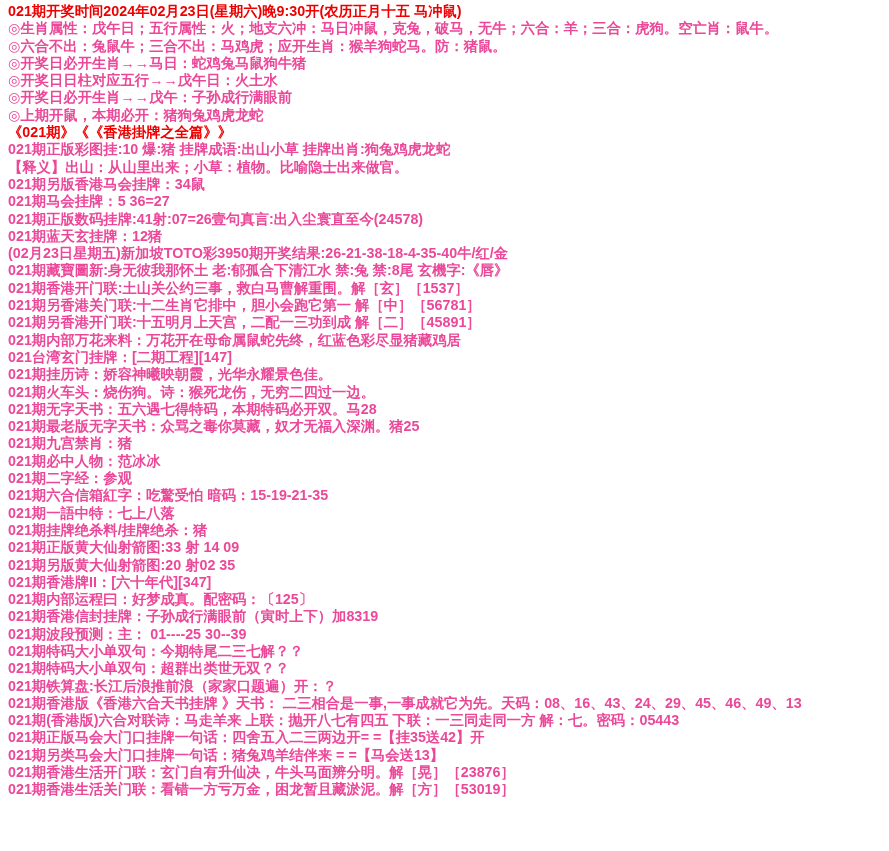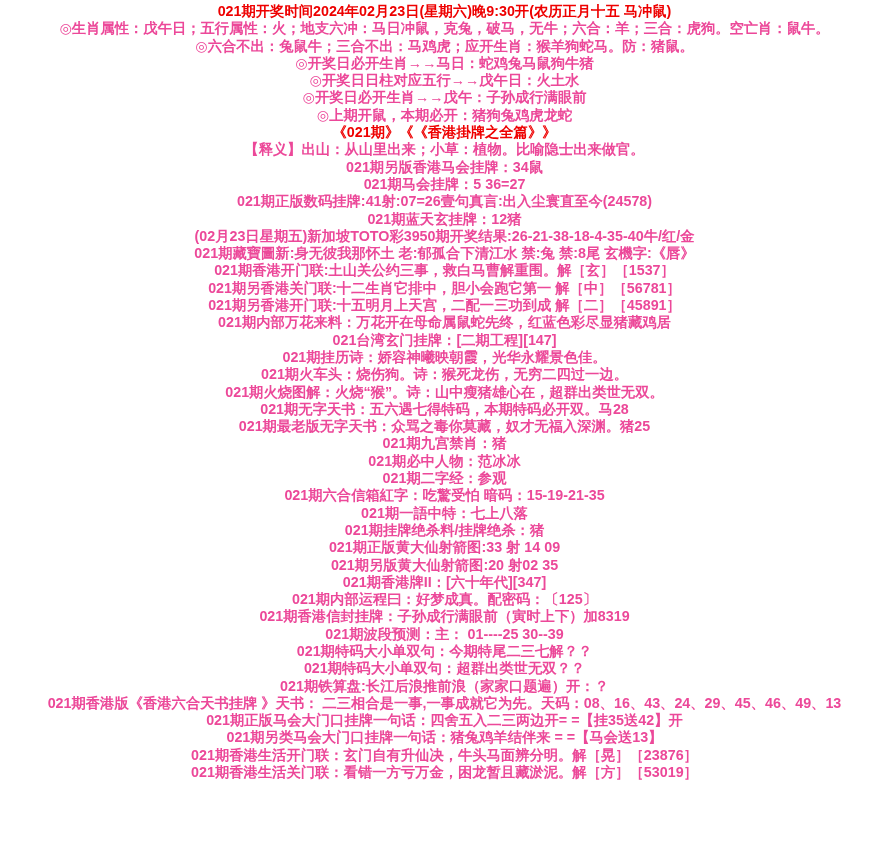--- a/index.html
+++ b/index.html
@@ -2,21 +2,20 @@
 <html><head>
 <meta charset="utf-8">
 <style>
   html,body{margin:0;padding:0;background:#ffffff;}
   .page{
     width:889px;height:851px;
     box-sizing:border-box;
     padding:3px 8px 0 8px;
     overflow:hidden;
     background:#ffffff;
-    text-align:center;
   }
   .line{
     font-family:"Liberation Sans","DejaVu Sans",sans-serif;
     font-weight:700;
     font-size:14.3px;
     line-height:17.3px;
     height:17.3px;
     white-space:nowrap;
     overflow:hidden;
     color:#ec4899;
@@ -30,51 +29,52 @@
 <main class="page">
   <div id="lines">
       <div class="line red">021期开奖时间2024年02月23日(星期六)晚9:30开(农历正月十五 马冲鼠)</div>
       <div class="line">◎生肖属性：戊午日；五行属性：火；地支六冲：马日冲鼠，克兔，破马，无牛；六合：羊；三合：虎狗。空亡肖：鼠牛。</div>
       <div class="line">◎六合不出：兔鼠牛；三合不出：马鸡虎；应开生肖：猴羊狗蛇马。防：猪鼠。</div>
       <div class="line">◎开奖日必开生肖→→马日：蛇鸡兔马鼠狗牛猪</div>
       <div class="line">◎开奖日日柱对应五行→→戊午日：火土水</div>
       <div class="line">◎开奖日必开生肖→→戊午：子孙成行满眼前</div>
       <div class="line">◎上期开鼠，本期必开：猪狗兔鸡虎龙蛇</div>
       <div class="line red">《021期》《《香港掛牌之全篇》》</div>
+      <div class="line">021期正版彩图挂:10 爆:猪 挂牌成语:出山小草 挂牌出肖:狗兔鸡虎龙蛇</div>
       <div class="line">【释义】出山：从山里出来；小草：植物。比喻隐士出来做官。</div>
       <div class="line">021期另版香港马会挂牌：34鼠</div>
       <div class="line">021期马会挂牌：5 36=27</div>
       <div class="line">021期正版数码挂牌:41射:07=26壹句真言:出入尘寰直至今(24578)</div>
       <div class="line">021期蓝天玄挂牌：12猪</div>
       <div class="line">(02月23日星期五)新加坡TOTO彩3950期开奖结果:26-21-38-18-4-35-40牛/红/金</div>
       <div class="line">021期藏寶圖新:身无彼我那怀土 老:郁孤合下清江水 禁:兔 禁:8尾 玄機字:《唇》</div>
       <div class="line">021期香港开门联:土山关公约三事，救白马曹解重围。解［玄］［1537］</div>
       <div class="line">021期另香港关门联:十二生肖它排中，胆小会跑它第一 解［中］［56781］</div>
       <div class="line">021期另香港开门联:十五明月上天宫，二配一三功到成 解［二］［45891］</div>
       <div class="line">021期内部万花来料：万花开在母命属鼠蛇先终，红蓝色彩尽显猪藏鸡居</div>
       <div class="line">021台湾玄门挂牌：[二期工程][147]</div>
       <div class="line">021期挂历诗：娇容神曦映朝霞，光华永耀景色佳。</div>
       <div class="line">021期火车头：烧伤狗。诗：猴死龙伤，无穷二四过一边。</div>
-      <div class="line">021期火烧图解：火烧“猴”。诗：山中瘦猪雄心在，超群出类世无双。</div>
       <div class="line">021期无字天书：五六遇七得特码，本期特码必开双。马28</div>
       <div class="line">021期最老版无字天书：众骂之毒你莫藏，奴才无福入深渊。猪25</div>
       <div class="line">021期九宫禁肖：猪</div>
       <div class="line">021期必中人物：范冰冰</div>
       <div class="line">021期二字经：参观</div>
       <div class="line">021期六合信箱紅字：吃驚受怕 暗码：15-19-21-35</div>
       <div class="line">021期一語中特：七上八落</div>
       <div class="line">021期挂牌绝杀料/挂牌绝杀：猪</div>
       <div class="line">021期正版黄大仙射箭图:33 射 14 09</div>
       <div class="line">021期另版黄大仙射箭图:20 射02 35</div>
       <div class="line">021期香港牌II：[六十年代][347]</div>
       <div class="line">021期内部运程曰：好梦成真。配密码：〔125〕</div>
       <div class="line">021期香港信封挂牌：子孙成行满眼前（寅时上下）加8319</div>
       <div class="line">021期波段预测：主： 01----25 30--39</div>
       <div class="line">021期特码大小单双句：今期特尾二三七解？？</div>
       <div class="line">021期特码大小单双句：超群出类世无双？？</div>
       <div class="line">021期铁算盘:长江后浪推前浪（家家口题遍）开：？</div>
       <div class="line">021期香港版《香港六合天书挂牌 》天书： 二三相合是一事,一事成就它为先。天码：08、16、43、24、29、45、46、49、13</div>
+      <div class="line">021期(香港版)六合对联诗：马走羊来 上联：抛开八七有四五 下联：一三同走同一方 解：七。密码：05443</div>
       <div class="line">021期正版马会大门口挂牌一句话：四舍五入二三两边开= =【挂35送42】开</div>
       <div class="line">021期另类马会大门口挂牌一句话：猪兔鸡羊结伴来 = =【马会送13】</div>
       <div class="line">021期香港生活开门联：玄门自有升仙决，牛头马面辨分明。解［晃］［23876］</div>
       <div class="line">021期香港生活关门联：看错一方亏万金，困龙暂且藏淤泥。解［方］［53019］</div>
     </div>
 </main>
 
 </body></html>

